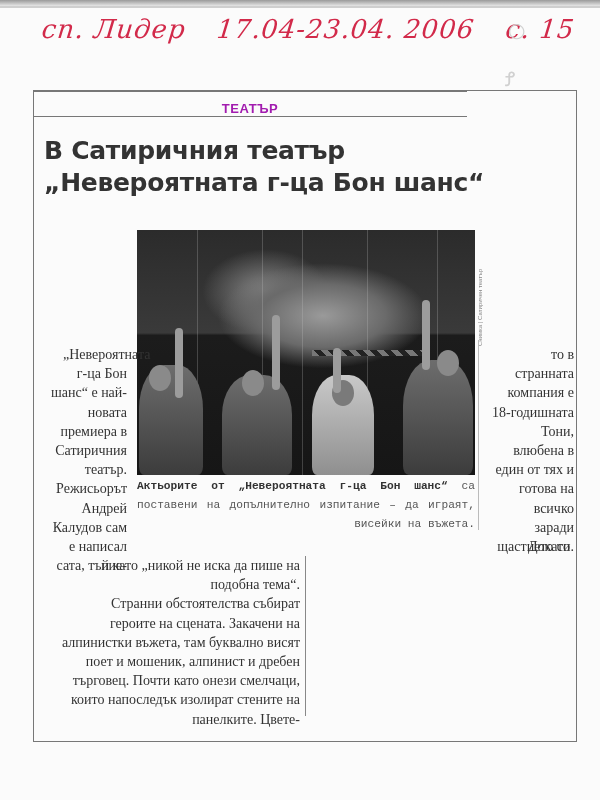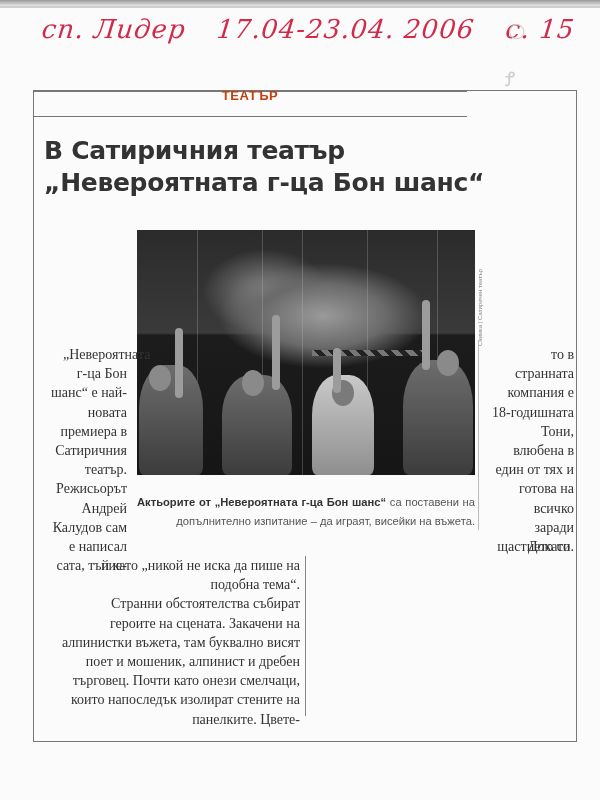--- a/index.html
+++ b/index.html
@@ -18,23 +18,23 @@
   }
   .handwriting span { margin-right: 22px; }
   .faint-mark { position:absolute; color:#d0d0d0; font-family:"DejaVu Sans", sans-serif; }
 
   .frame {
     position:absolute; left:33px; top:90px; width:544px; height:652px;
     border:1px solid #777; box-sizing: border-box;
   }
   .rubric-line { position:absolute; left:33px; width:434px; height:1px; background:#777; }
   .rubric {
-    position:absolute; left:33px; top:88px; width:434px; text-align:center;
+    position:absolute; left:33px; top:101px; width:434px; text-align:center;
     font-family:"Liberation Sans", sans-serif; font-weight:bold; font-size:13px;
-    color:#c2410c; letter-spacing: 0.5px;
+    color:#a21caf; letter-spacing: 0.5px;
   }
   .headline {
     position:absolute; left:44px; top:135px; width:440px;
     font-family:"DejaVu Sans", sans-serif; font-weight:bold; font-size:25px;
     line-height:32px; color:#333; letter-spacing: -0.3px;
   }
   .headline div { white-space: nowrap; }
 
   .photo {
     position:absolute; left:137px; top:230px; width:338px; height:245px; overflow:hidden;
@@ -50,22 +50,22 @@
   .photo .head { position:absolute; border-radius:50%; background:#8a8a8a; }
   .photo .arm { position:absolute; width:8px; background:#9c9c9c; border-radius:4px; transform-origin: bottom center; }
   .photo-credit {
     position:absolute; left:477px; top:236px; width:10px; height:110px;
     font-family:"Liberation Sans", sans-serif; font-size:6px; color:#888;
     writing-mode: vertical-rl; transform: rotate(180deg); white-space:nowrap;
   }
 
   .caption {
     position:absolute; left:137px; top:477px; width:338px;
-    font-family:Liberation Sans, sans-serif; font-size:11.2px; line-height:19px; color:#555;
-    text-align: justify; text-align-last: right; margin-top: 16px;
+    font-family:Liberation Mono, monospace; font-size:11.2px; line-height:19px; color:#555;
+    text-align: justify; text-align-last: right;
   }
   .caption b { color:#333; }
 
   .col { position:absolute; font-size:14px; line-height:19.2px; color:#333; text-align: justify; }
   .col p { margin:0; text-indent: 18px; text-align: right; }
   .col p.noindent { text-indent: 0; }
   .col-left-narrow { left:45px; top:345px; width:82px; hyphens: manual; }
   .col-right-narrow { left:492px; top:345px; width:82px; }
   .col-left { left:45px; top:556px; width:255px; }
   .col-right { left:316px; top:537px; width:254px; }

